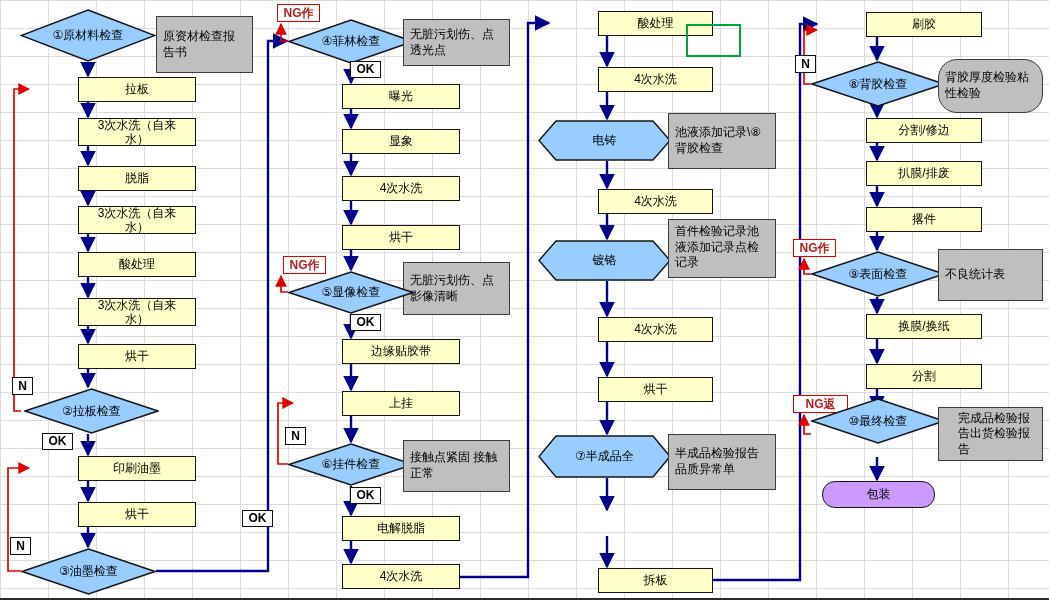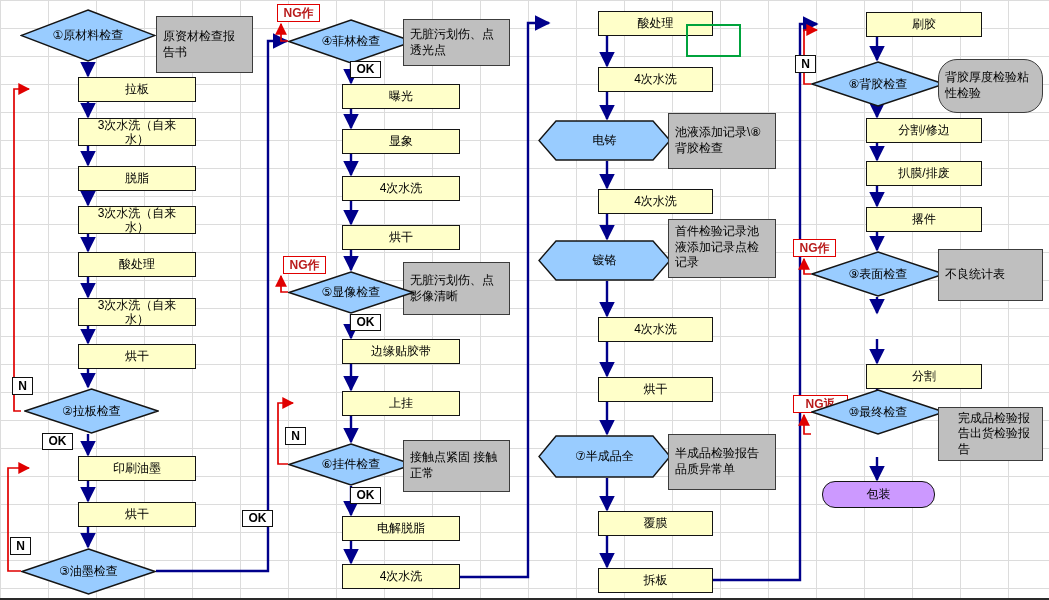--- a/index.html
+++ b/index.html
@@ -179,21 +179,20 @@
     <div class="node note" style="left: 668px; top: 219px; width: 108px; height: 59px; font-family: Liberation Mono, monospace;">首件检验记录池液添加记录点检记录</div>
     <div class="node rect" style="left: 550px; top: 317px; width: 115px; height: 25px;">4次水洗</div>
     <div class="node rect" style="left: 550px; top: 377px; width: 115px; height: 25px;">烘干</div>
     <div class="node hex" style="left: 538px; top: 435px; width: 133px; height: 43px;">
       <svg class="shape-svg" width="133" height="43">
         <polygon points="18,1 115,1 132,21.5 115,42 18,42 1,21.5" fill="#99CCFF" stroke="#141414" stroke-width="1.4"></polygon>
       </svg>
       <span class="shape-label">⑦半成品全</span>
     </div>
     <div class="node note" style="left: 668px; top: 434px; width: 108px; height: 56px;">半成品检验报告品质异常单</div>
-    <div class="node rect" style="left: 550px; top: 511px; width: 115px; height: 25px;">覆膜</div>
     <div class="node rect" style="left: 550px; top: 568px; width: 115px; height: 25px;">拆板</div>
     <div class="node selection" style="left: 686px; top: 24px; width: 55px; height: 33px;"></div>
     <div class="node rect" style="left: 818px; top: 12px; width: 116px; height: 25px;">刷胶</div>
     <div class="node tag" style="left: 795px; top: 55px; width: 21px; height: 18px;">N</div>
     <div class="node diamond" style="left: 811px; top: 61px; width: 134px; height: 46px;">
       <svg class="shape-svg" width="134" height="46">
         <polygon points="67,1 133,23 67,45 1,23" fill="#99CCFF" stroke="#141414" stroke-width="1.4"></polygon>
       </svg>
       <span class="shape-label">⑧背胶检查</span>
     </div>
@@ -202,23 +201,24 @@
     <div class="node rect" style="left: 818px; top: 161px; width: 116px; height: 25px;">扒膜/排废</div>
     <div class="node rect" style="left: 818px; top: 207px; width: 116px; height: 25px;">撂件</div>
     <div class="node tag tag-red" style="left: 793px; top: 239px; width: 43px; height: 18px;">NG作</div>
     <div class="node diamond" style="left: 811px; top: 251px; width: 134px; height: 46px;">
       <svg class="shape-svg" width="134" height="46">
         <polygon points="67,1 133,23 67,45 1,23" fill="#99CCFF" stroke="#141414" stroke-width="1.4"></polygon>
       </svg>
       <span class="shape-label">⑨表面检查</span>
     </div>
     <div class="node note" style="left: 938px; top: 249px; width: 105px; height: 52px;">不良统计表</div>
+    <div class="node rect" style="left: 818px; top: 314px; width: 116px; height: 25px;">换膜/换纸</div>
     <div class="node rect" style="left: 818px; top: 364px; width: 116px; height: 25px;">分割</div>
     <div class="node tag tag-red" style="left: 793px; top: 395px; width: 55px; height: 18px;">NG返</div>
-    <div class="node diamond" style="left: 811px; top: 389px; width: 134px; height: 46px; justify-content: center;">
+    <div class="node diamond" style="left: 811px; top: 398px; width: 134px; height: 46px; justify-content: center;">
       <svg class="shape-svg" width="134" height="46">
         <polygon points="67,1 133,23 67,45 1,23" fill="#99CCFF" stroke="#141414" stroke-width="1.4"></polygon>
       </svg>
       <span class="shape-label">⑩最终检查</span>
     </div>
     <div class="node note" style="left: 938px; top: 407px; width: 105px; height: 54px; padding-left: 19px;">完成品检验报告出货检验报告</div>
     <div class="node term" style="left: 822px; top: 481px; width: 113px; height: 27px;">包装</div>
   </div>
 
 </body></html>

